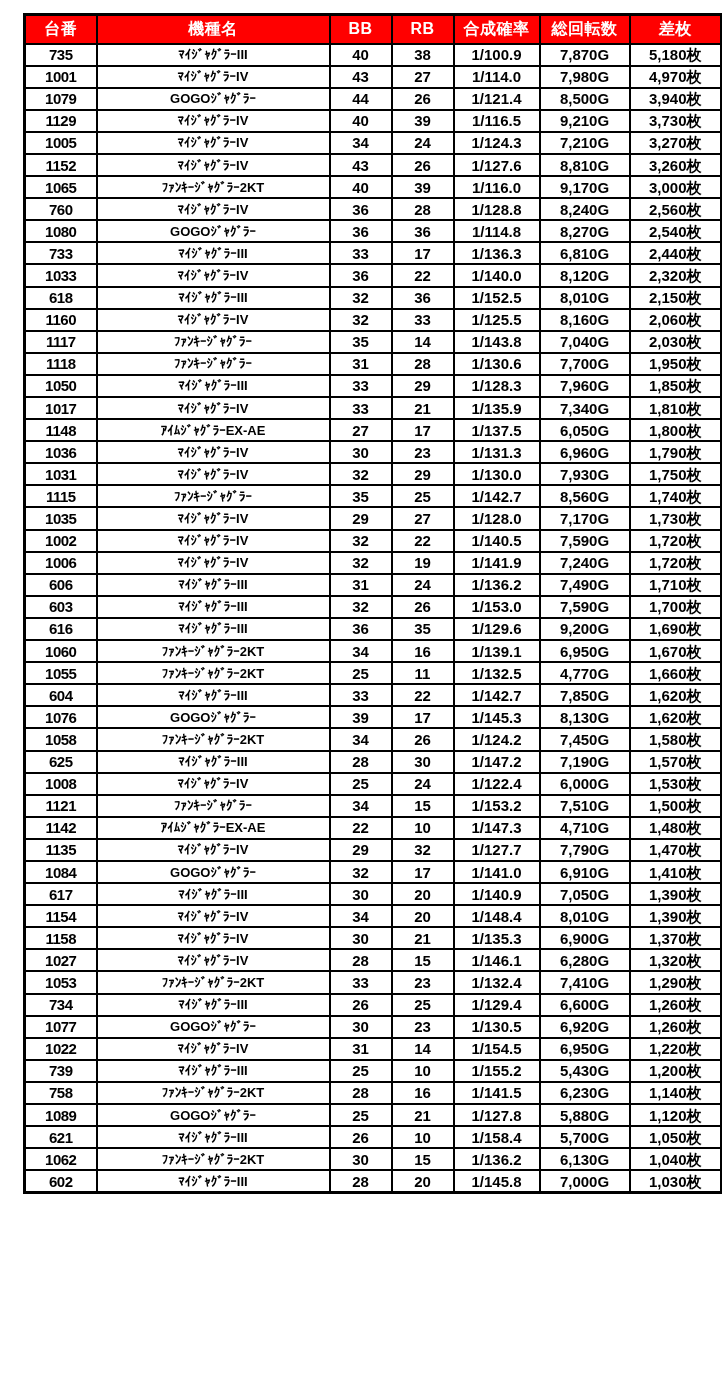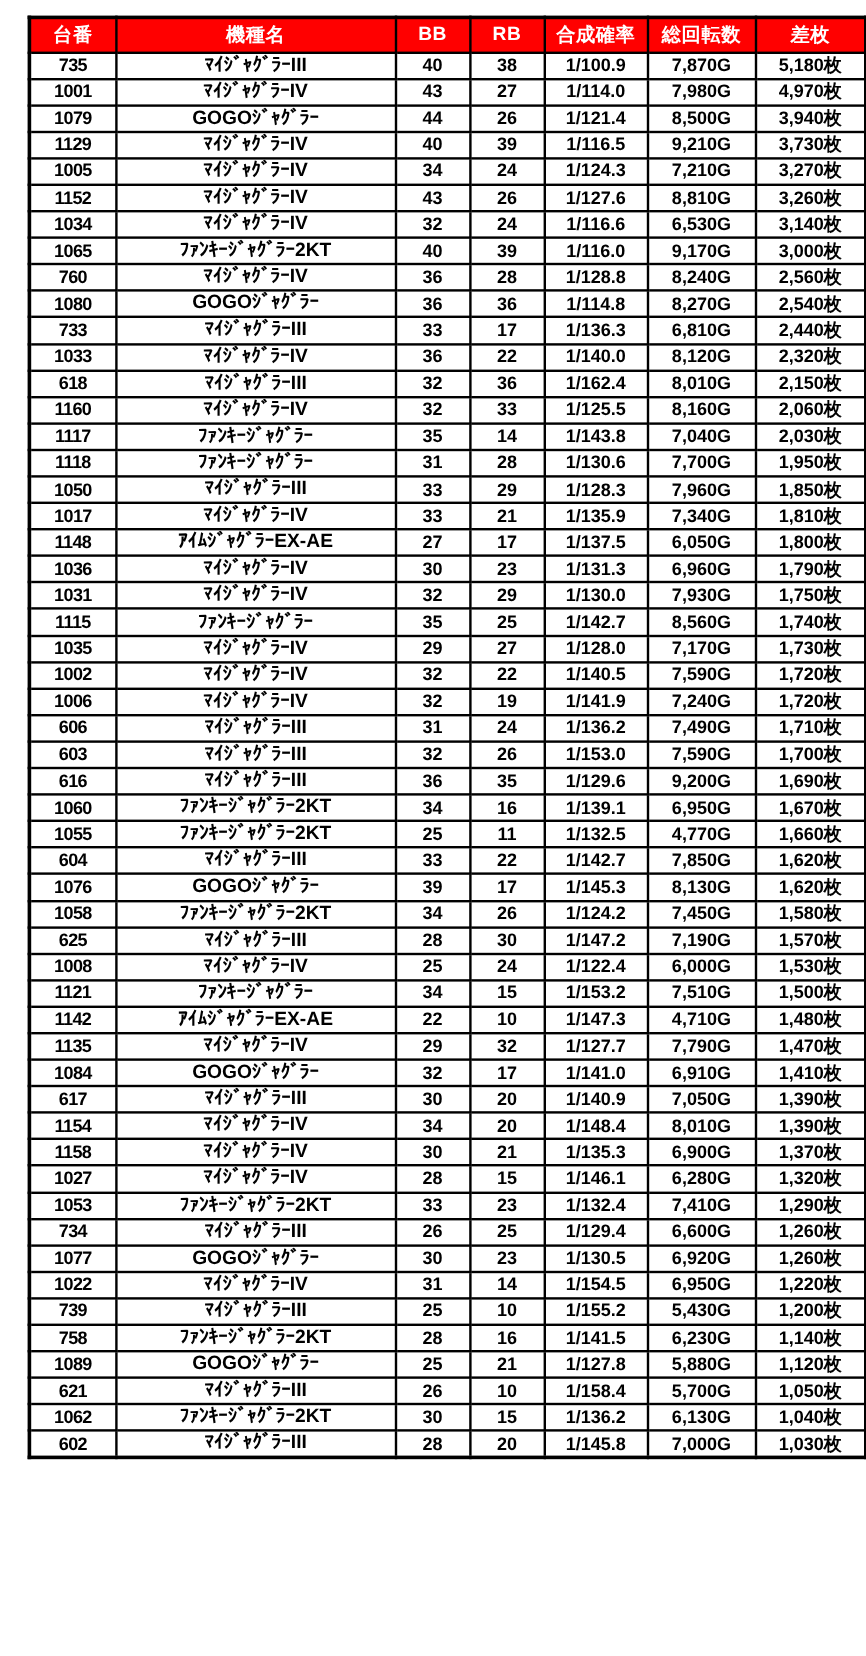--- a/index.html
+++ b/index.html
@@ -49,21 +49,21 @@
     background:var(--cell-bg);
     font-size:15px;
     font-weight:700;
     text-align:center;
     vertical-align:middle;
     white-space:nowrap;
     overflow:hidden;
     line-height:1;
   }
   td.col-1{
-    font-size:16px;
+    font-size:13px;
     letter-spacing:0px;
   }
   td.col-0{letter-spacing:-0.5px;}
 </style>
 </head>
 <body>
 
 <div class="table-wrap">
   <table>
     <colgroup>
@@ -135,29 +135,20 @@
         <tr>
           <td class="col-0">1152</td>
           <td class="col-1">ﾏｲｼﾞｬｸﾞﾗｰIV</td>
           <td class="col-2">43</td>
           <td class="col-3">26</td>
           <td class="col-4">1/127.6</td>
           <td class="col-5">8,810G</td>
           <td class="col-6">3,260枚</td>
         </tr>
         <tr>
-          <td class="col-0">1034</td>
-          <td class="col-1">ﾏｲｼﾞｬｸﾞﾗｰIV</td>
-          <td class="col-2">32</td>
-          <td class="col-3">24</td>
-          <td class="col-4">1/116.6</td>
-          <td class="col-5">6,530G</td>
-          <td class="col-6">3,140枚</td>
-        </tr>
-        <tr>
           <td class="col-0">1065</td>
           <td class="col-1">ﾌｧﾝｷｰｼﾞｬｸﾞﾗｰ2KT</td>
           <td class="col-2">40</td>
           <td class="col-3">39</td>
           <td class="col-4">1/116.0</td>
           <td class="col-5">9,170G</td>
           <td class="col-6">3,000枚</td>
         </tr>
         <tr>
           <td class="col-0">760</td>
@@ -193,21 +184,21 @@
           <td class="col-3">22</td>
           <td class="col-4">1/140.0</td>
           <td class="col-5">8,120G</td>
           <td class="col-6">2,320枚</td>
         </tr>
         <tr>
           <td class="col-0">618</td>
           <td class="col-1">ﾏｲｼﾞｬｸﾞﾗｰIII</td>
           <td class="col-2">32</td>
           <td class="col-3">36</td>
-          <td class="col-4">1/162.4</td>
+          <td class="col-4">1/152.5</td>
           <td class="col-5">8,010G</td>
           <td class="col-6">2,150枚</td>
         </tr>
         <tr>
           <td class="col-0">1160</td>
           <td class="col-1">ﾏｲｼﾞｬｸﾞﾗｰIV</td>
           <td class="col-2">32</td>
           <td class="col-3">33</td>
           <td class="col-4">1/125.5</td>
           <td class="col-5">8,160G</td>

